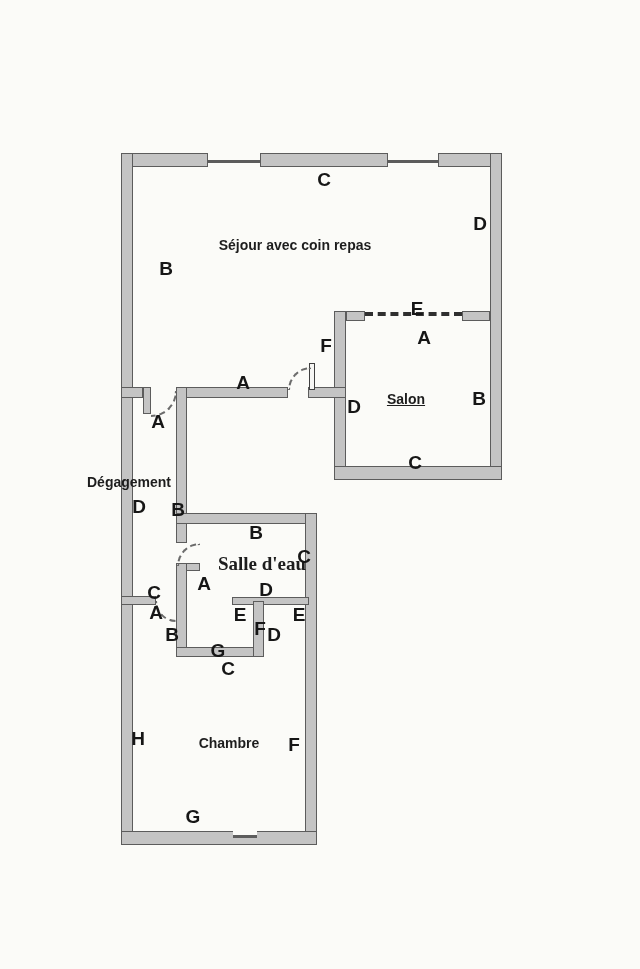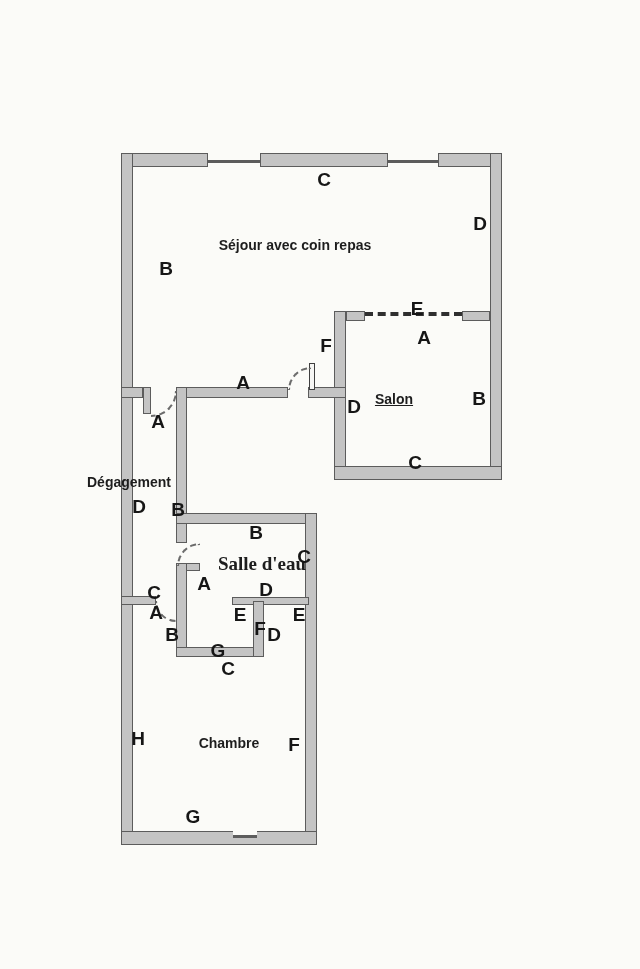--- a/index.html
+++ b/index.html
@@ -84,21 +84,21 @@
     <div class="win" style="left: 208px; top: 160px; width: 52px; height: 3px;"></div>
     <div class="win" style="left: 388px; top: 160px; width: 50px; height: 3px;"></div>
     <div class="win" style="left: 233px; top: 835px; width: 24px; height: 3px;"></div>
     <div class="leaf" style="left: 309px; top: 363px; width: 6px; height: 27px;"></div>
     <div class="arc tl" style="left: 288px; top: 367px; width: 23px; height: 23px;"></div>
     <div class="arc br" style="left: 151px; top: 391px; width: 26px; height: 26px;"></div>
     <div class="arc tl" style="left: 177px; top: 543px; width: 23px; height: 23px;"></div>
     <div class="arc bl" style="left: 155px; top: 601px; width: 21px; height: 21px;"></div>
     <div class="openline" style="left: 365px; top: 312px; width: 97px;"></div>
     <div class="room" style="left: 295px; top: 245px;">Séjour avec coin repas</div>
-    <div class="room" style="left: 394px; top: 399px; text-decoration: underline;">Salon</div>
+    <div class="room" style="left: 406px; top: 399px; text-decoration: underline;">Salon</div>
     <div class="room" style="left: 129px; top: 482px;">Dégagement</div>
     <div class="room serif" style="left: 262px; top: 564px;">Salle d'eau</div>
     <div class="room" style="left: 229px; top: 743px;">Chambre</div>
     <div class="marker" style="left: 324px; top: 179px;">C</div>
     <div class="marker" style="left: 480px; top: 223px;">D</div>
     <div class="marker" style="left: 166px; top: 268px;">B</div>
     <div class="marker" style="left: 417px; top: 308px;">E</div>
     <div class="marker" style="left: 424px; top: 337px;">A</div>
     <div class="marker" style="left: 326px; top: 345px;">F</div>
     <div class="marker" style="left: 243px; top: 382px;">A</div>

